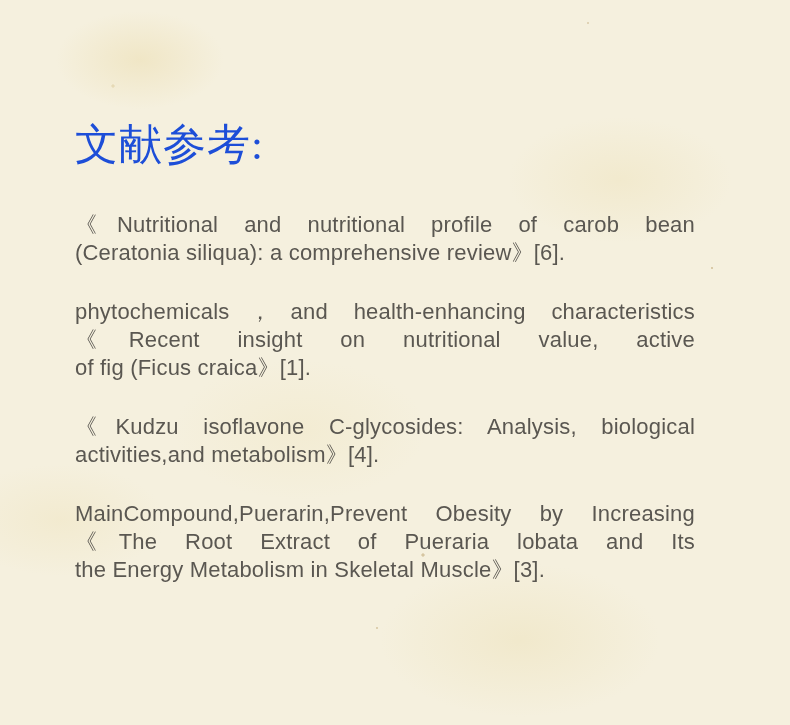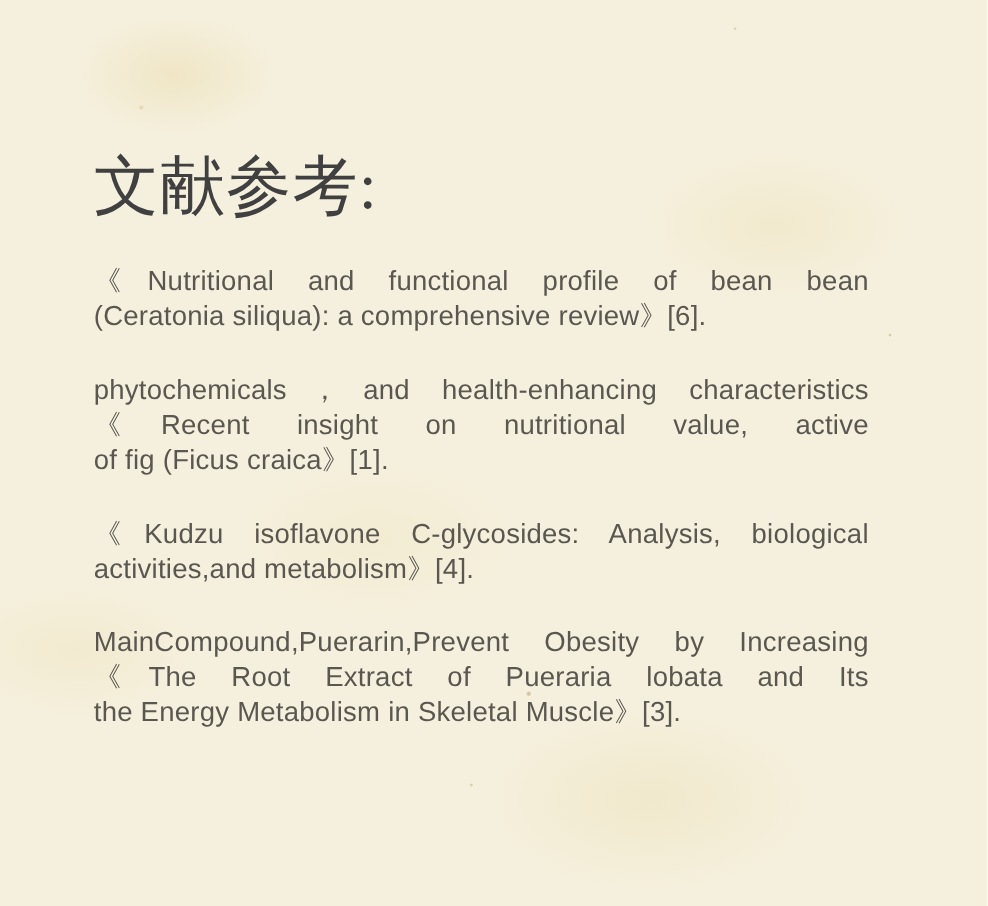--- a/index.html
+++ b/index.html
@@ -33,24 +33,24 @@
       radial-gradient(ellipse 200px 110px at 520px 640px, rgba(236,224,182,0.45), rgba(236,224,182,0) 70%),
       radial-gradient(ellipse 150px 80px at 60px 520px,  rgba(238,226,186,0.40), rgba(238,226,186,0) 70%);
   }
   .title {
     position: absolute;
     left: 75px;
     top: 121px;
     margin: 0;
     font-family: "Liberation Serif", "DejaVu Serif", serif;
     font-weight: 500;
-    font-size: 52px;
+    font-size: 43px;
     line-height: 1.1;
     letter-spacing: 1px;
-    color: #404040;
+    color: #1d4ed8;
     white-space: nowrap;
   }
   .refs {
     position: absolute;
     left: 75px;
     top: 211px;
     width: 620px;
     font-size: 22px;
     line-height: 28px;
     letter-spacing: 0.2px;
@@ -71,21 +71,21 @@
 </head>
 <body>
 
 <div class="page">
 
   <h1 class="title">文献参考:</h1>
 
   <div class="refs">
 
     <p class="ref">
-      <span class="line just">《Nutritional and functional profile of bean bean</span>
+      <span class="line just">《Nutritional and nutritional profile of carob bean</span>
       <span class="line">(Ceratonia siliqua): a comprehensive review》[6].</span>
     </p>
 
     <p class="ref">
       <span class="line just">phytochemicals，and health-enhancing characteristics</span>
       <span class="line just">《Recent insight on nutritional value, active</span>
       <span class="line">of fig (Ficus craica》[1].</span>
     </p>
 
     <p class="ref">

